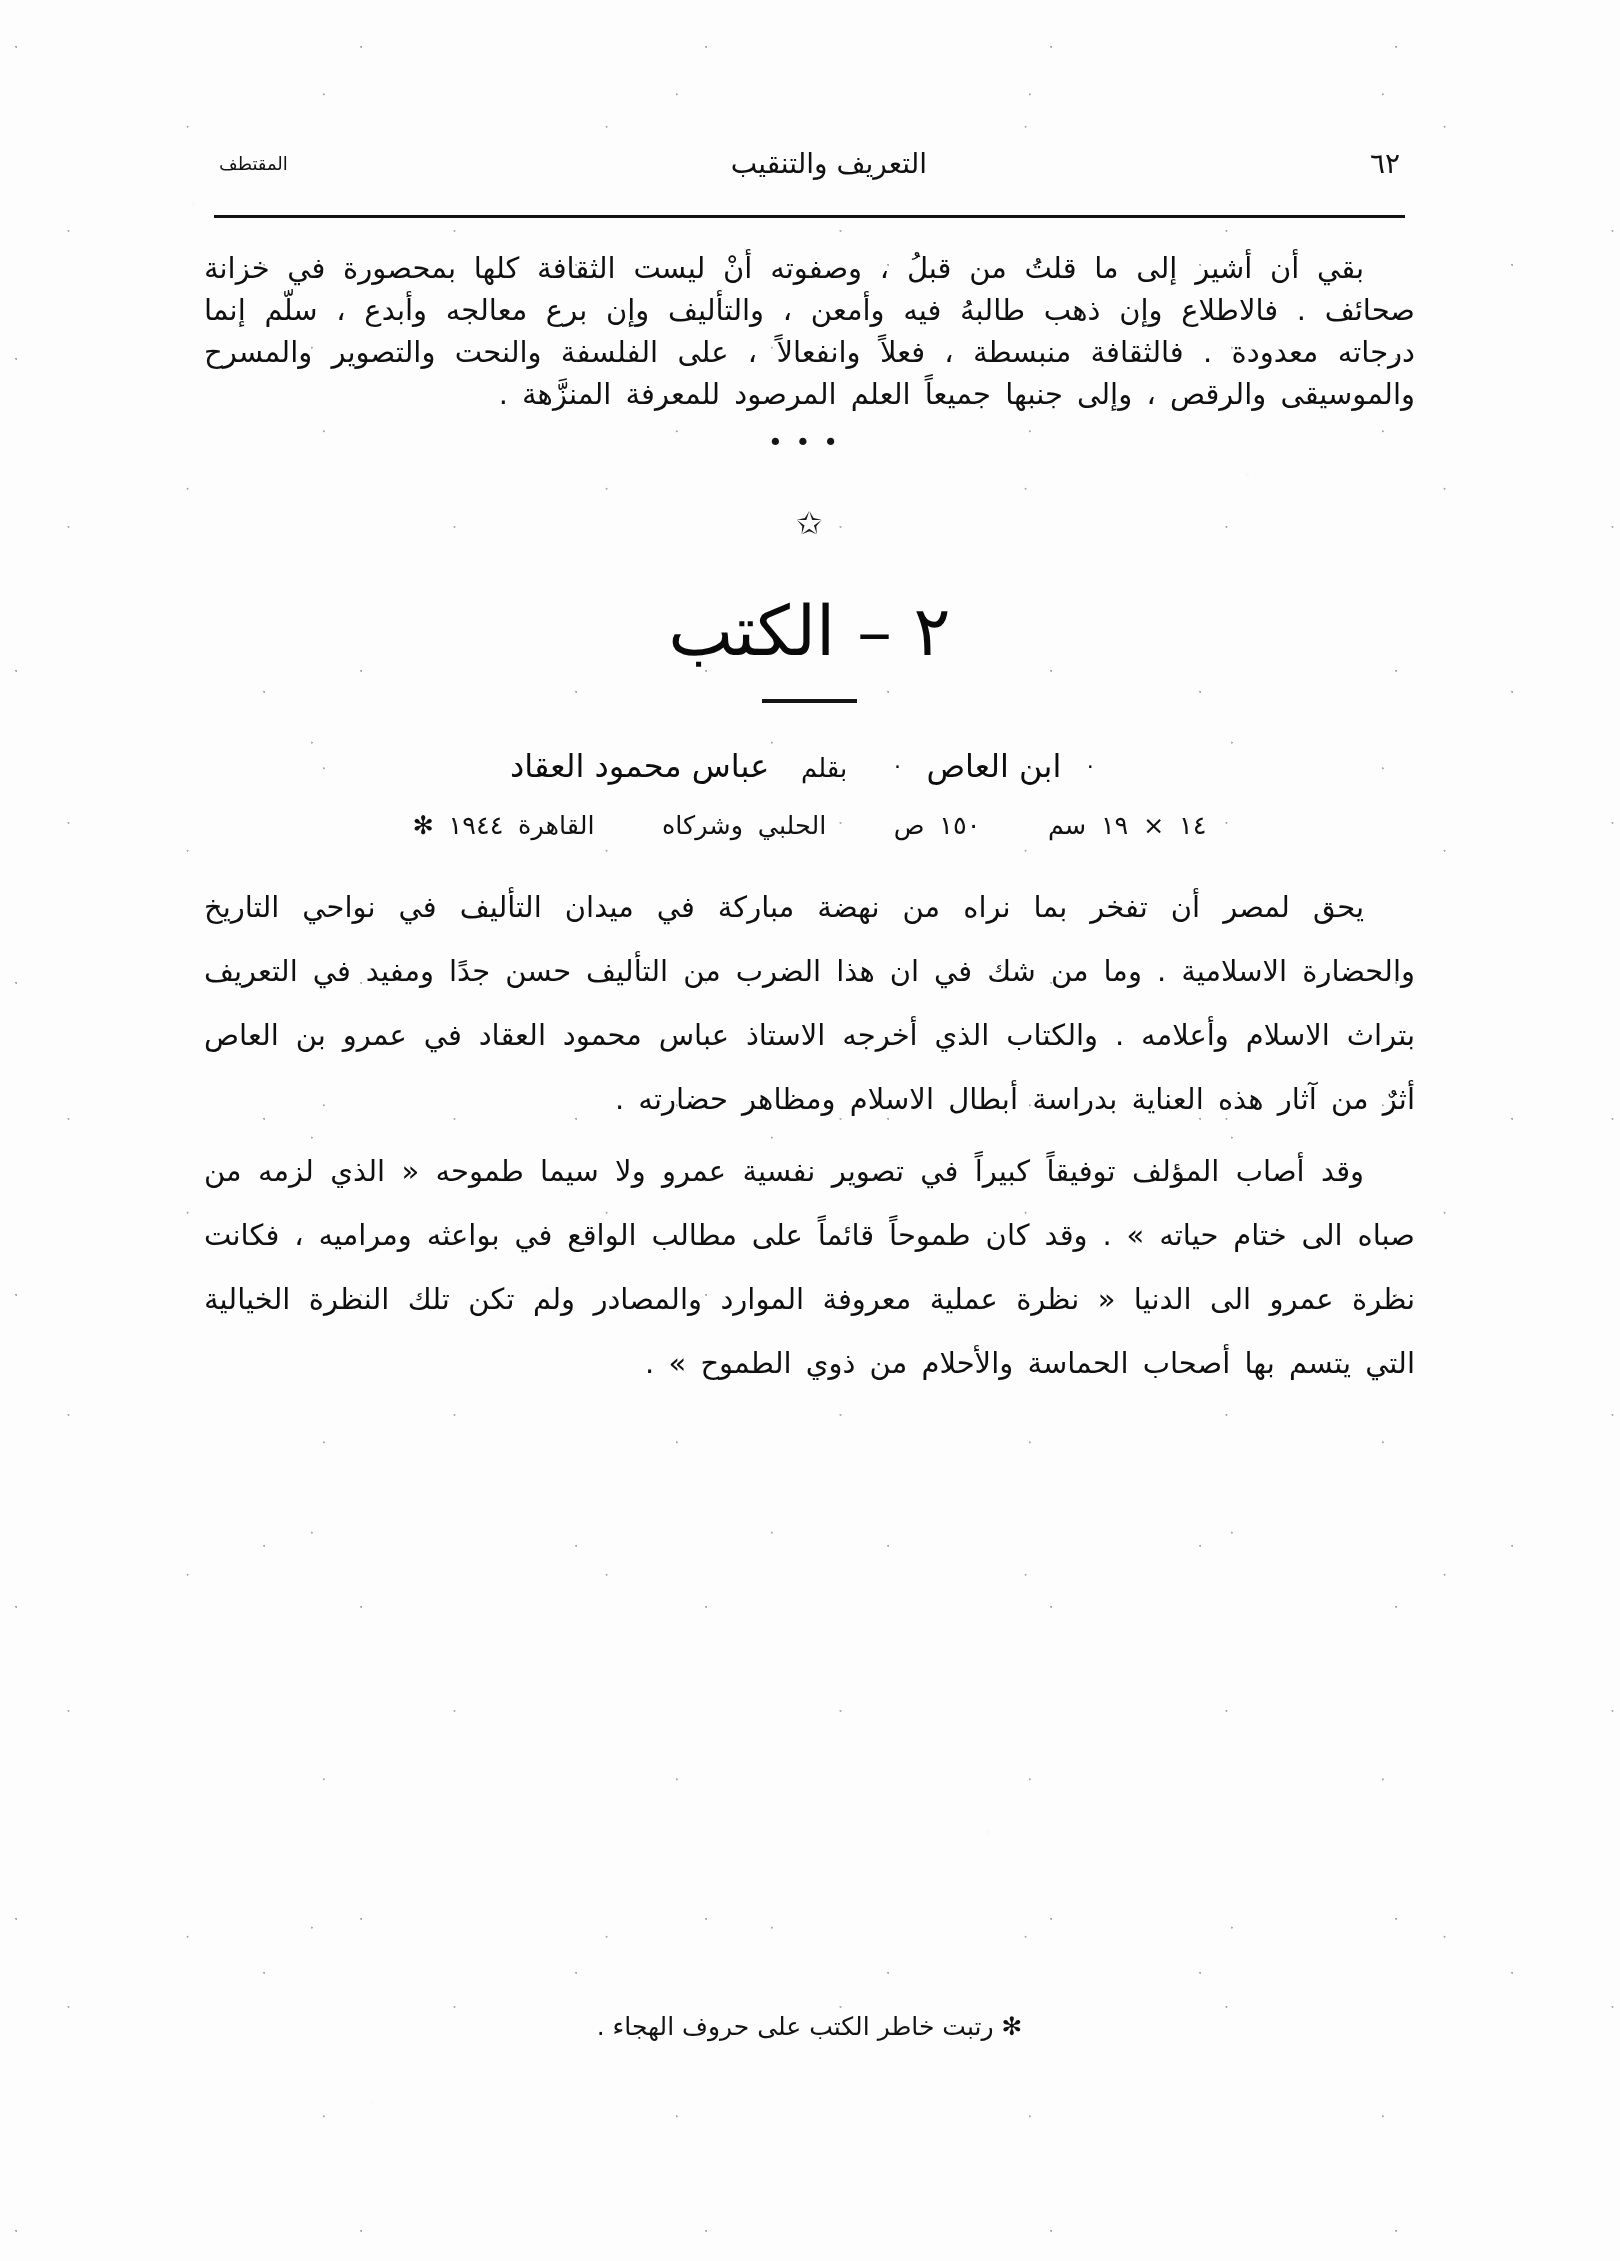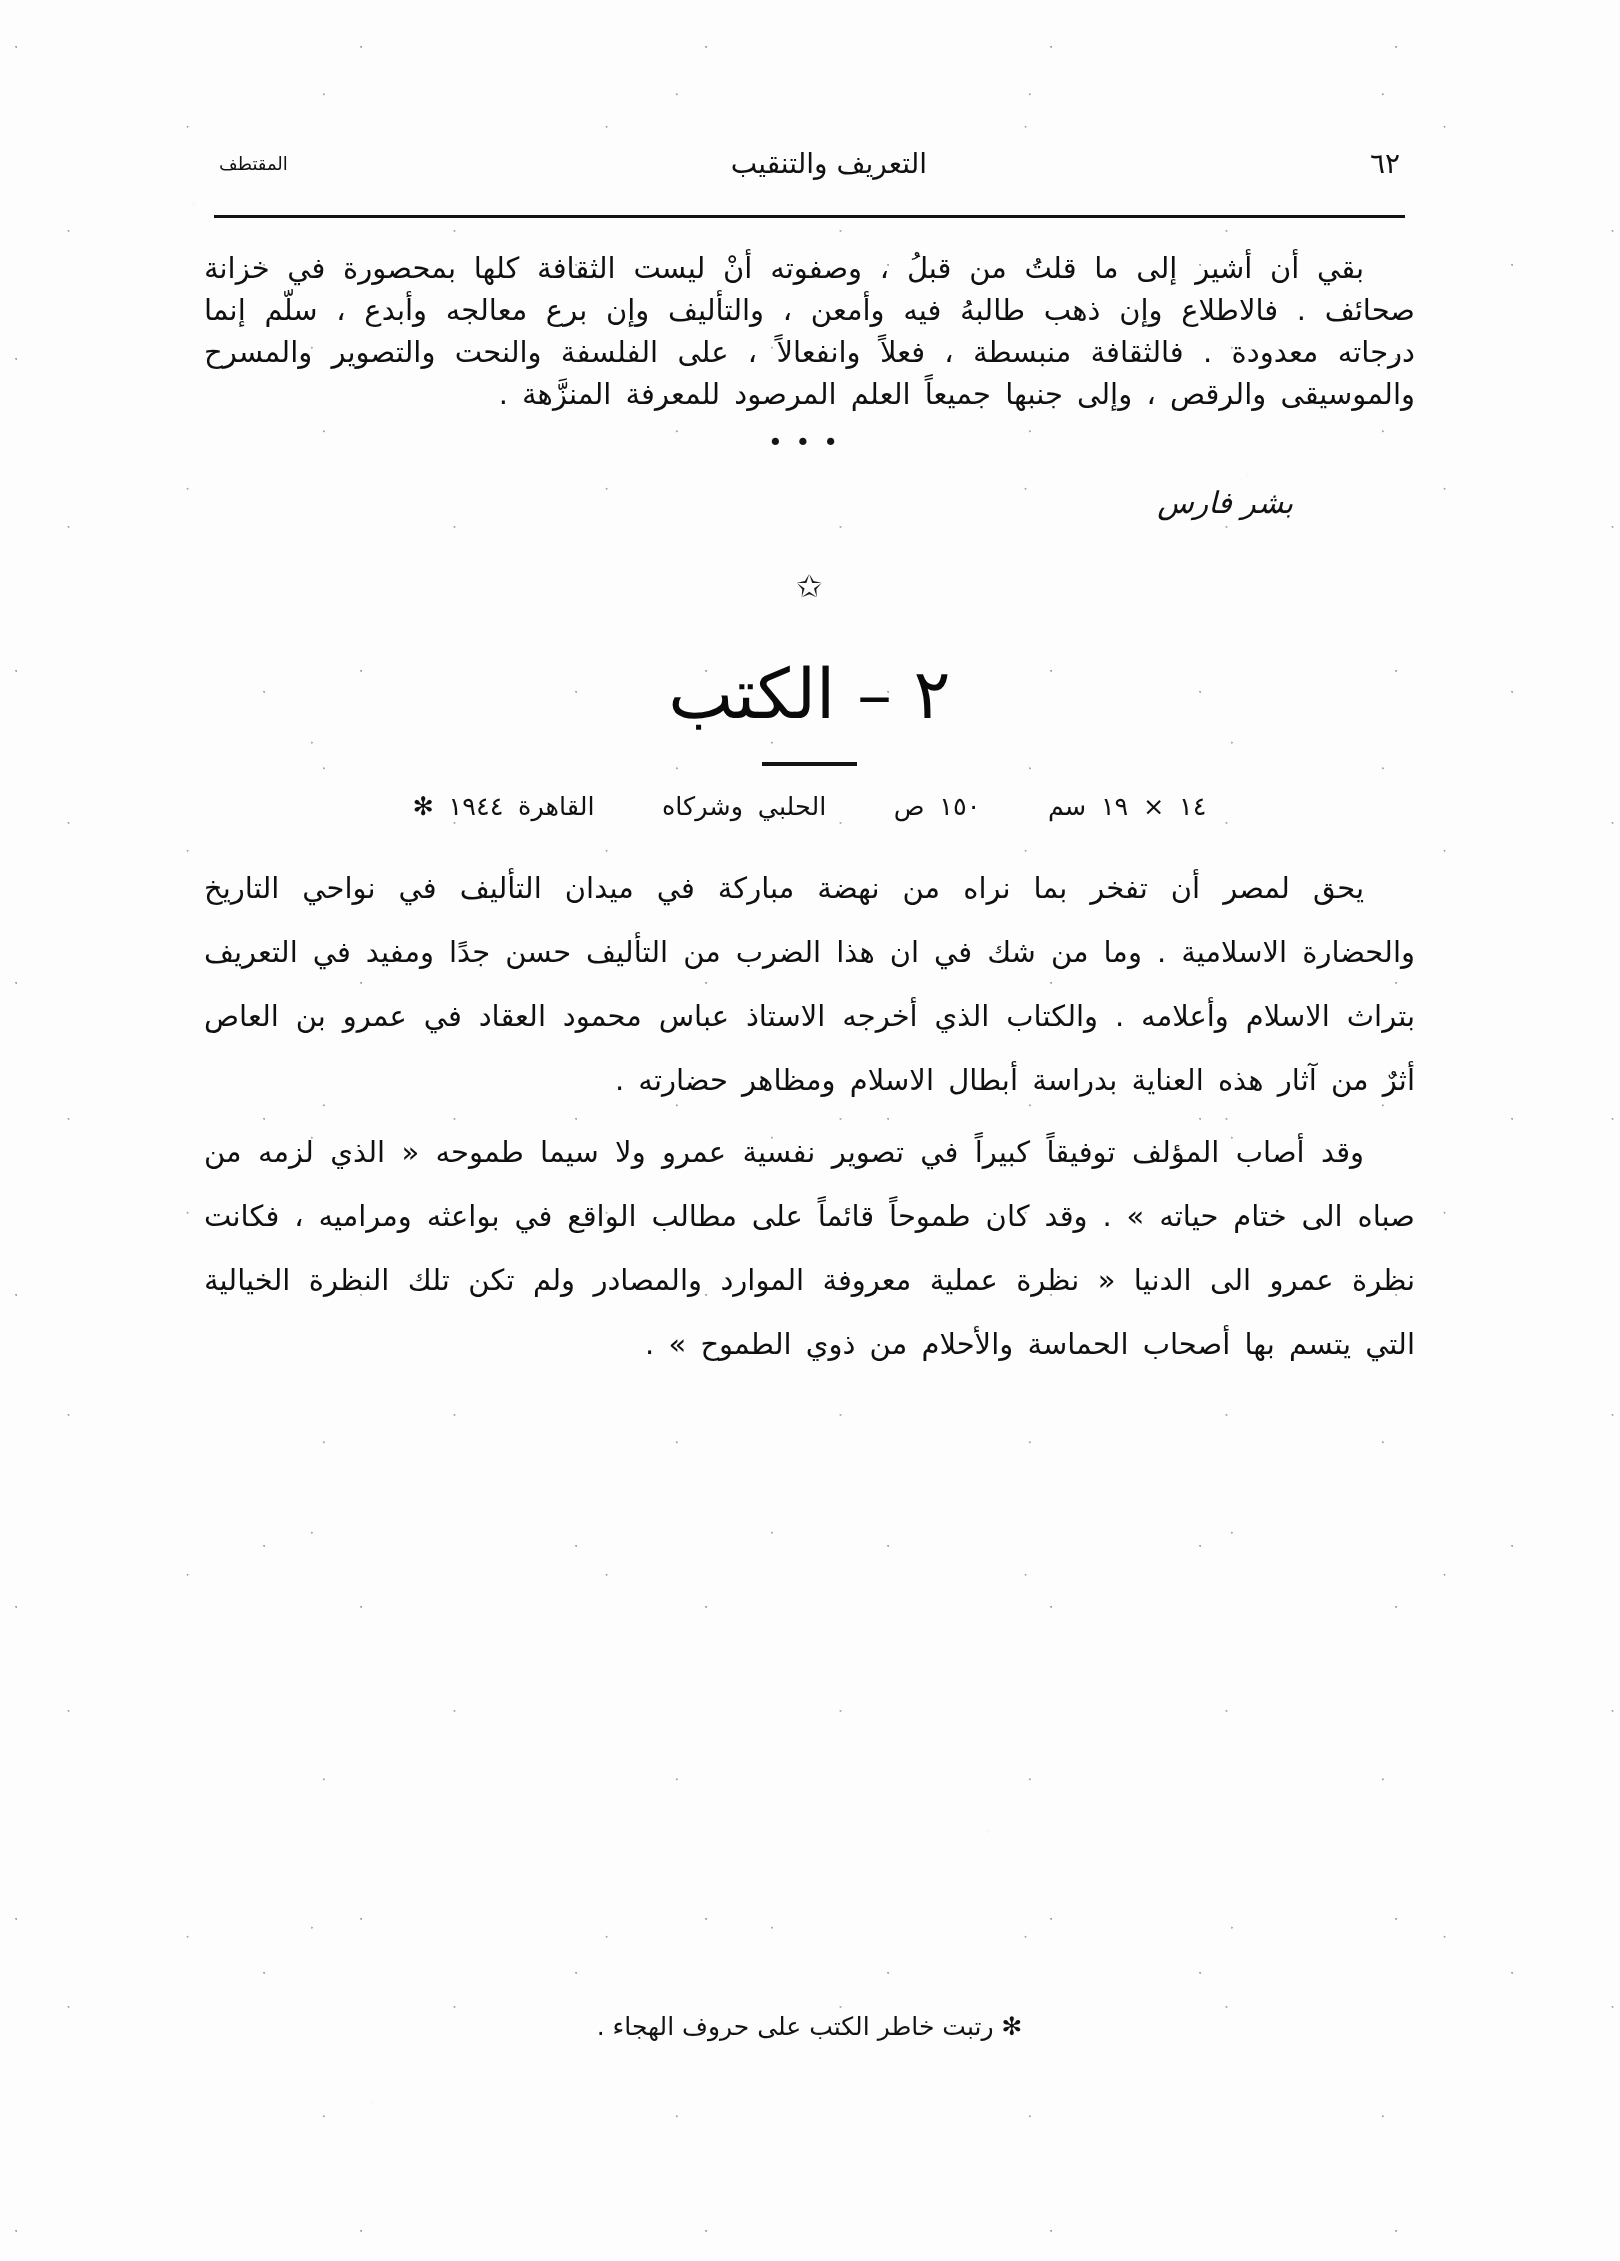--- a/index.html
+++ b/index.html
@@ -187,27 +187,33 @@
   </div>
   <div class="rule"></div>
 
   <div class="body-col">
 
     <p class="para indent">بقي أن أشير إلى ما قلتُ من قبلُ ، وصفوته أنْ ليست الثقافة كلها بمحصورة في خزانة صحائف . فالاطلاع وإن ذهب طالبهُ فيه وأمعن ، والتأليف وإن برع معالجه وأبدع ، سلّم إنما درجاته معدودة . فالثقافة منبسطة ، فعلاً وانفعالاً ، على الفلسفة والنحت والتصوير والمسرح والموسيقى والرقص ، وإلى جنبها جميعاً العلم المرصود للمعرفة المنزَّهة .</p>
 
     <div class="dots-sep">•••</div>
 
 
-    <div class="signature">بشر فارس</div>
 
     <div class="star-sep">✩</div>
 
     <div class="section-heading">٢ – الكتب</div>
     <div class="heading-rule"></div>
 
+    <div class="book-title-line">
+      <span class="bullet">٠</span>
+      <span>ابن العاص</span>
+      <span class="bullet">٠</span>
+      <span class="byline-label">بقلم</span>
+      <span>عباس محمود العقاد</span>
+    </div>
 
     <div class="book-meta-line">
       <span>١٤ × ١٩ سم</span>
       <span class="gap"></span>
       <span>١٥٠ ص</span>
       <span class="gap"></span>
       <span>الحلبي وشركاه</span>
       <span class="gap"></span>
       <span>القاهرة ١٩٤٤</span>
       <span>✻</span>

